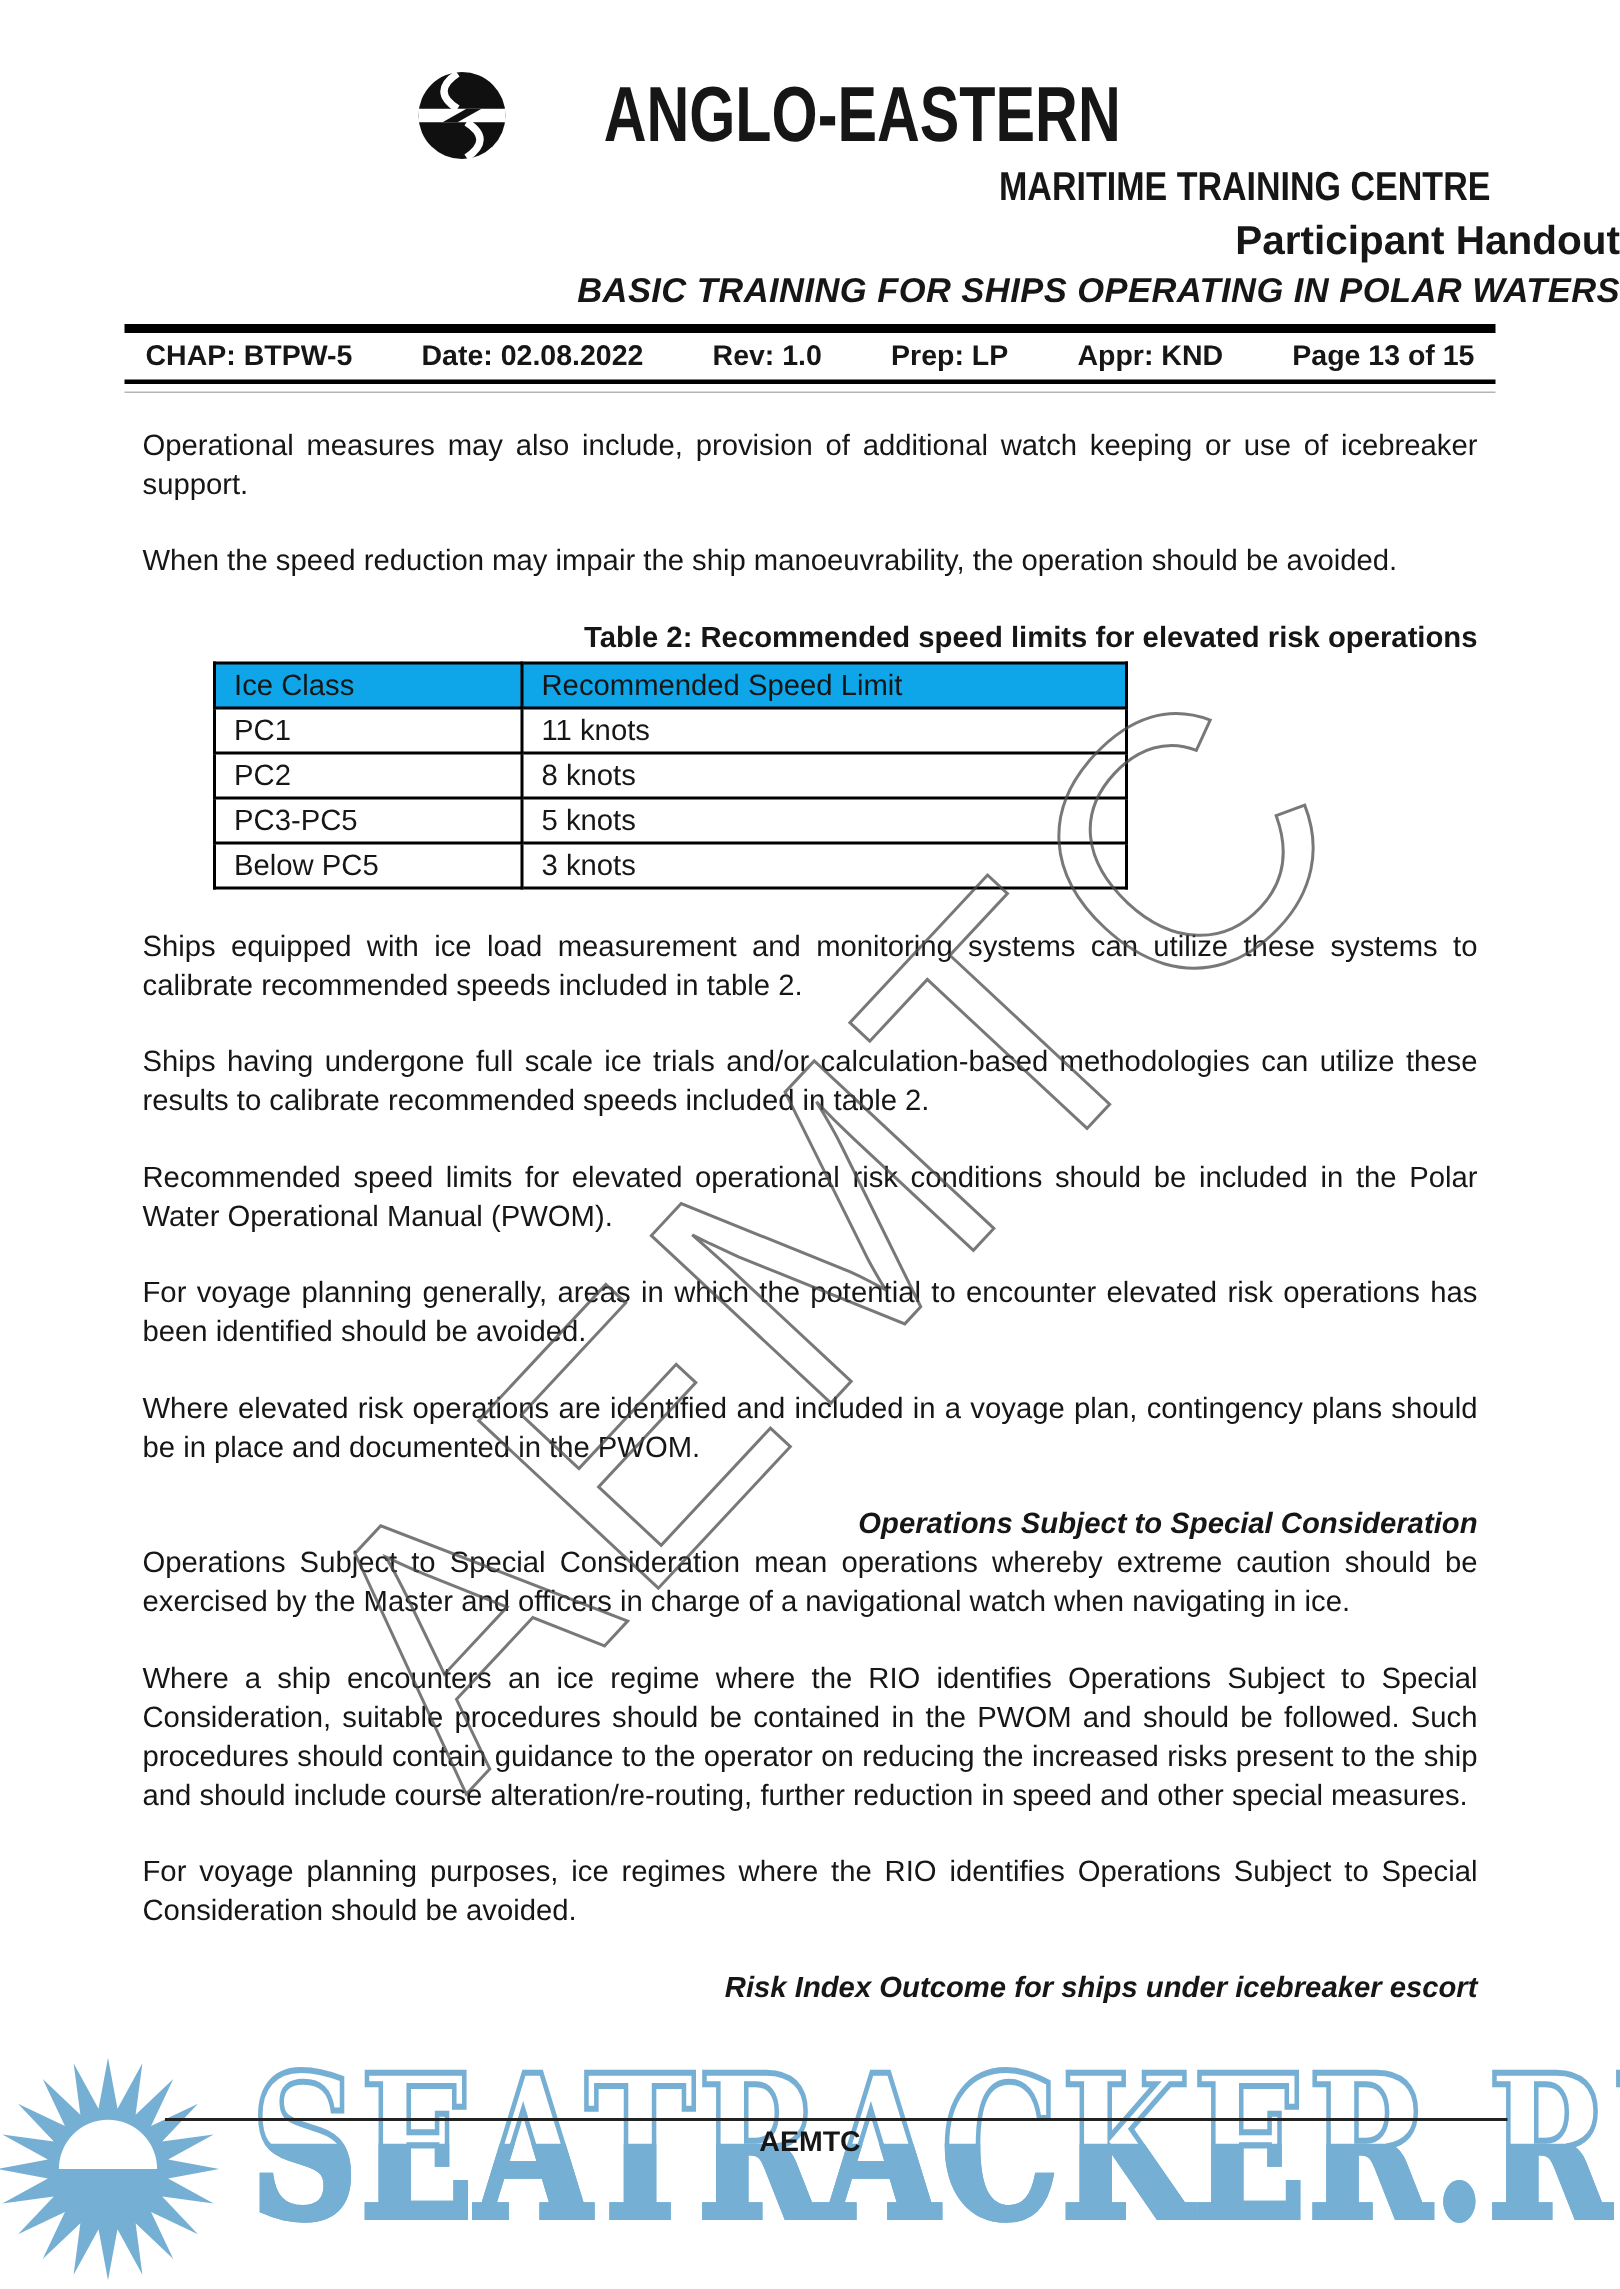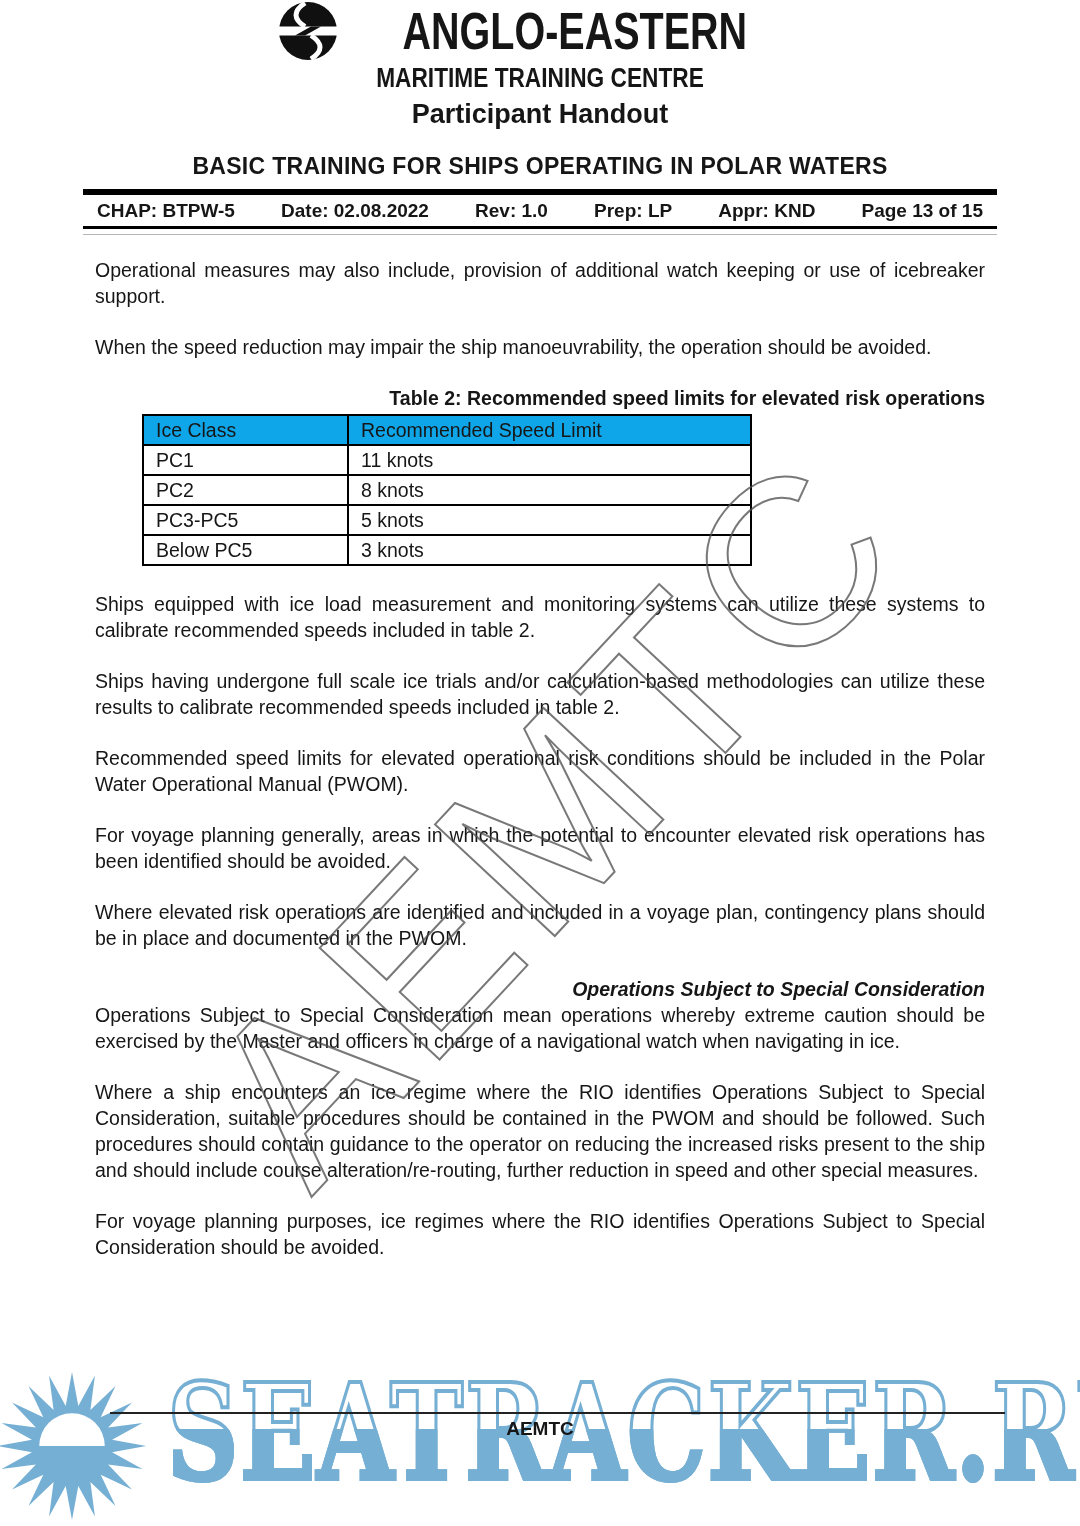--- a/index.html
+++ b/index.html
@@ -8,34 +8,34 @@
     position: relative;
     width: 1080px; height: 1526px;
     margin: 0 auto;
     background: #ffffff;
     font-family: "Liberation Sans", sans-serif;
     color: #161616;
     overflow: hidden;
   }
 
   
-  .header { text-align: center; }
+  .header { padding-top: 46px; text-align: right; }
   .brand-row { display:flex; justify-content:center; align-items:center; gap:10px; height:62px; }
   .brand-logo { width:60px; height:60px; flex:0 0 auto; }
   .brand-name {
     font-size: 52px; font-weight: 700; letter-spacing: 0px;
     transform: scaleX(0.76); transform-origin: center;
     white-space: nowrap; line-height: 1;
   }
   .brand-sub {
     font-size: 27px; font-weight: 700; line-height: 1.05;
     transform: scaleX(0.84); transform-origin: center; margin-top: 2px;
   }
   .doc-type { font-size: 27px; font-weight: 700; margin-top: 7px; }
-  .course-title { font-size: 23px; font-weight: 700; margin-top: 23px; letter-spacing: 0.3px; }
+  .course-title { font-size: 23px; font-weight: 700; margin-top: 4px; letter-spacing: 0.3px; font-style: italic; }
 
   
   .meta-bar {
     margin: 9px 83px 0;
     border-top: 6px solid #000;
     border-bottom: 3px solid #000;
     padding: 5px 14px 4px;
     display: flex; justify-content: space-between;
     font-size: 19px; white-space: nowrap; font-weight: bold;
   }
@@ -171,20 +171,21 @@
     <p>Ships having undergone full scale ice trials and/or calculation-based methodologies can utilize these results to calibrate recommended speeds included in table 2.</p>
     <p>Recommended speed limits for elevated operational risk conditions should be included in the Polar Water Operational Manual (PWOM).</p>
     <p>For voyage planning generally, areas in which the potential to encounter elevated risk operations has been identified should be avoided.</p>
     <p>Where elevated risk operations are identified and included in a voyage plan, contingency plans should be in place and documented in the PWOM.</p>
 
     <div class="heading">Operations Subject to Special Consideration</div>
     <p>Operations Subject to Special Consideration mean operations whereby extreme caution should be exercised by the Master and officers in charge of a navigational watch when navigating in ice.</p>
     <p>Where a ship encounters an ice regime where the RIO identifies Operations Subject to Special Consideration, suitable procedures should be contained in the PWOM and should be followed. Such procedures should contain guidance to the operator on reducing the increased risks present to the ship and should include course alteration/re-routing, further reduction in speed and other special measures.</p>
     <p>For voyage planning purposes, ice regimes where the RIO identifies Operations Subject to Special Consideration should be avoided.</p>
 
+    <div class="heading">Risk Index Outcome for ships under icebreaker escort</div>
   </div>
 
   <svg class="sun" viewBox="-100 -100 200 200">
     <polygon fill="#76afd4" points="
       95,0 51.4,8.1 90.3,29.4 46.3,23.6 76.9,55.8 36.8,36.8 55.8,76.9 23.6,46.3
       29.4,90.3 8.1,51.4 0,95 -8.1,51.4 -29.4,90.3 -23.6,46.3 -55.8,76.9 -36.8,36.8
       -76.9,55.8 -46.3,23.6 -90.3,29.4 -51.4,8.1 -95,0 -51.4,-8.1 -90.3,-29.4 -46.3,-23.6
       -76.9,-55.8 -36.8,-36.8 -55.8,-76.9 -23.6,-46.3 -29.4,-90.3 -8.1,-51.4 0,-95 8.1,-51.4
       29.4,-90.3 23.6,-46.3 55.8,-76.9 36.8,-36.8 76.9,-55.8 46.3,-23.6 90.3,-29.4 51.4,-8.1"></polygon>
     <circle cx="0" cy="0" r="48" fill="#76afd4"></circle>

